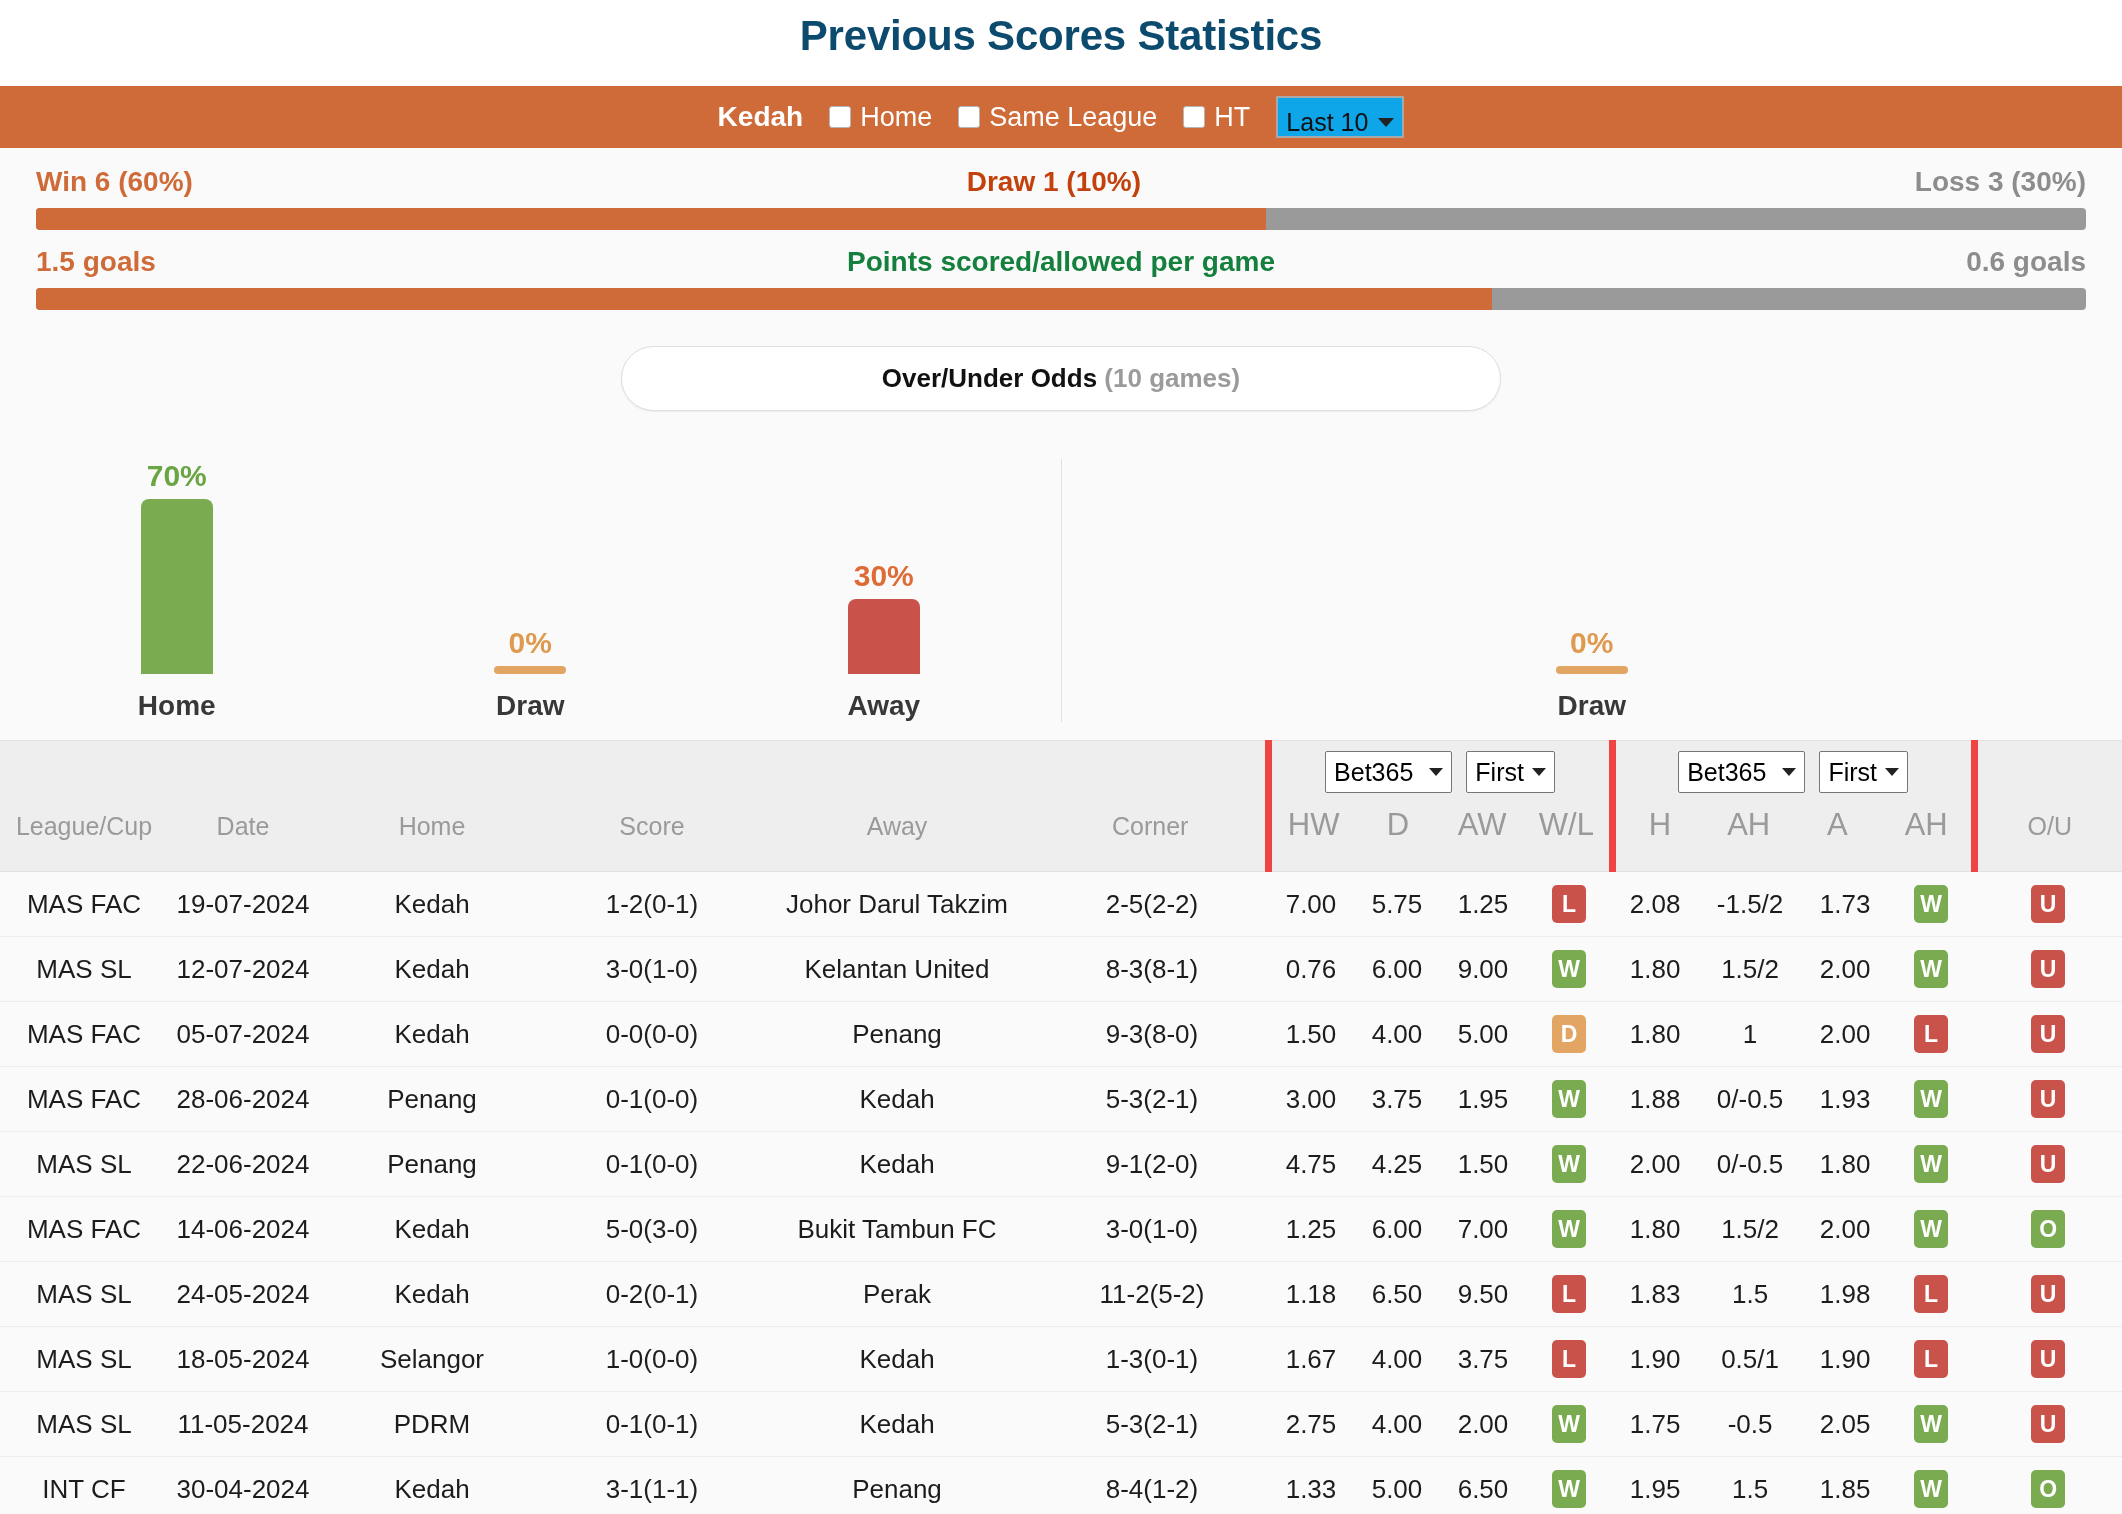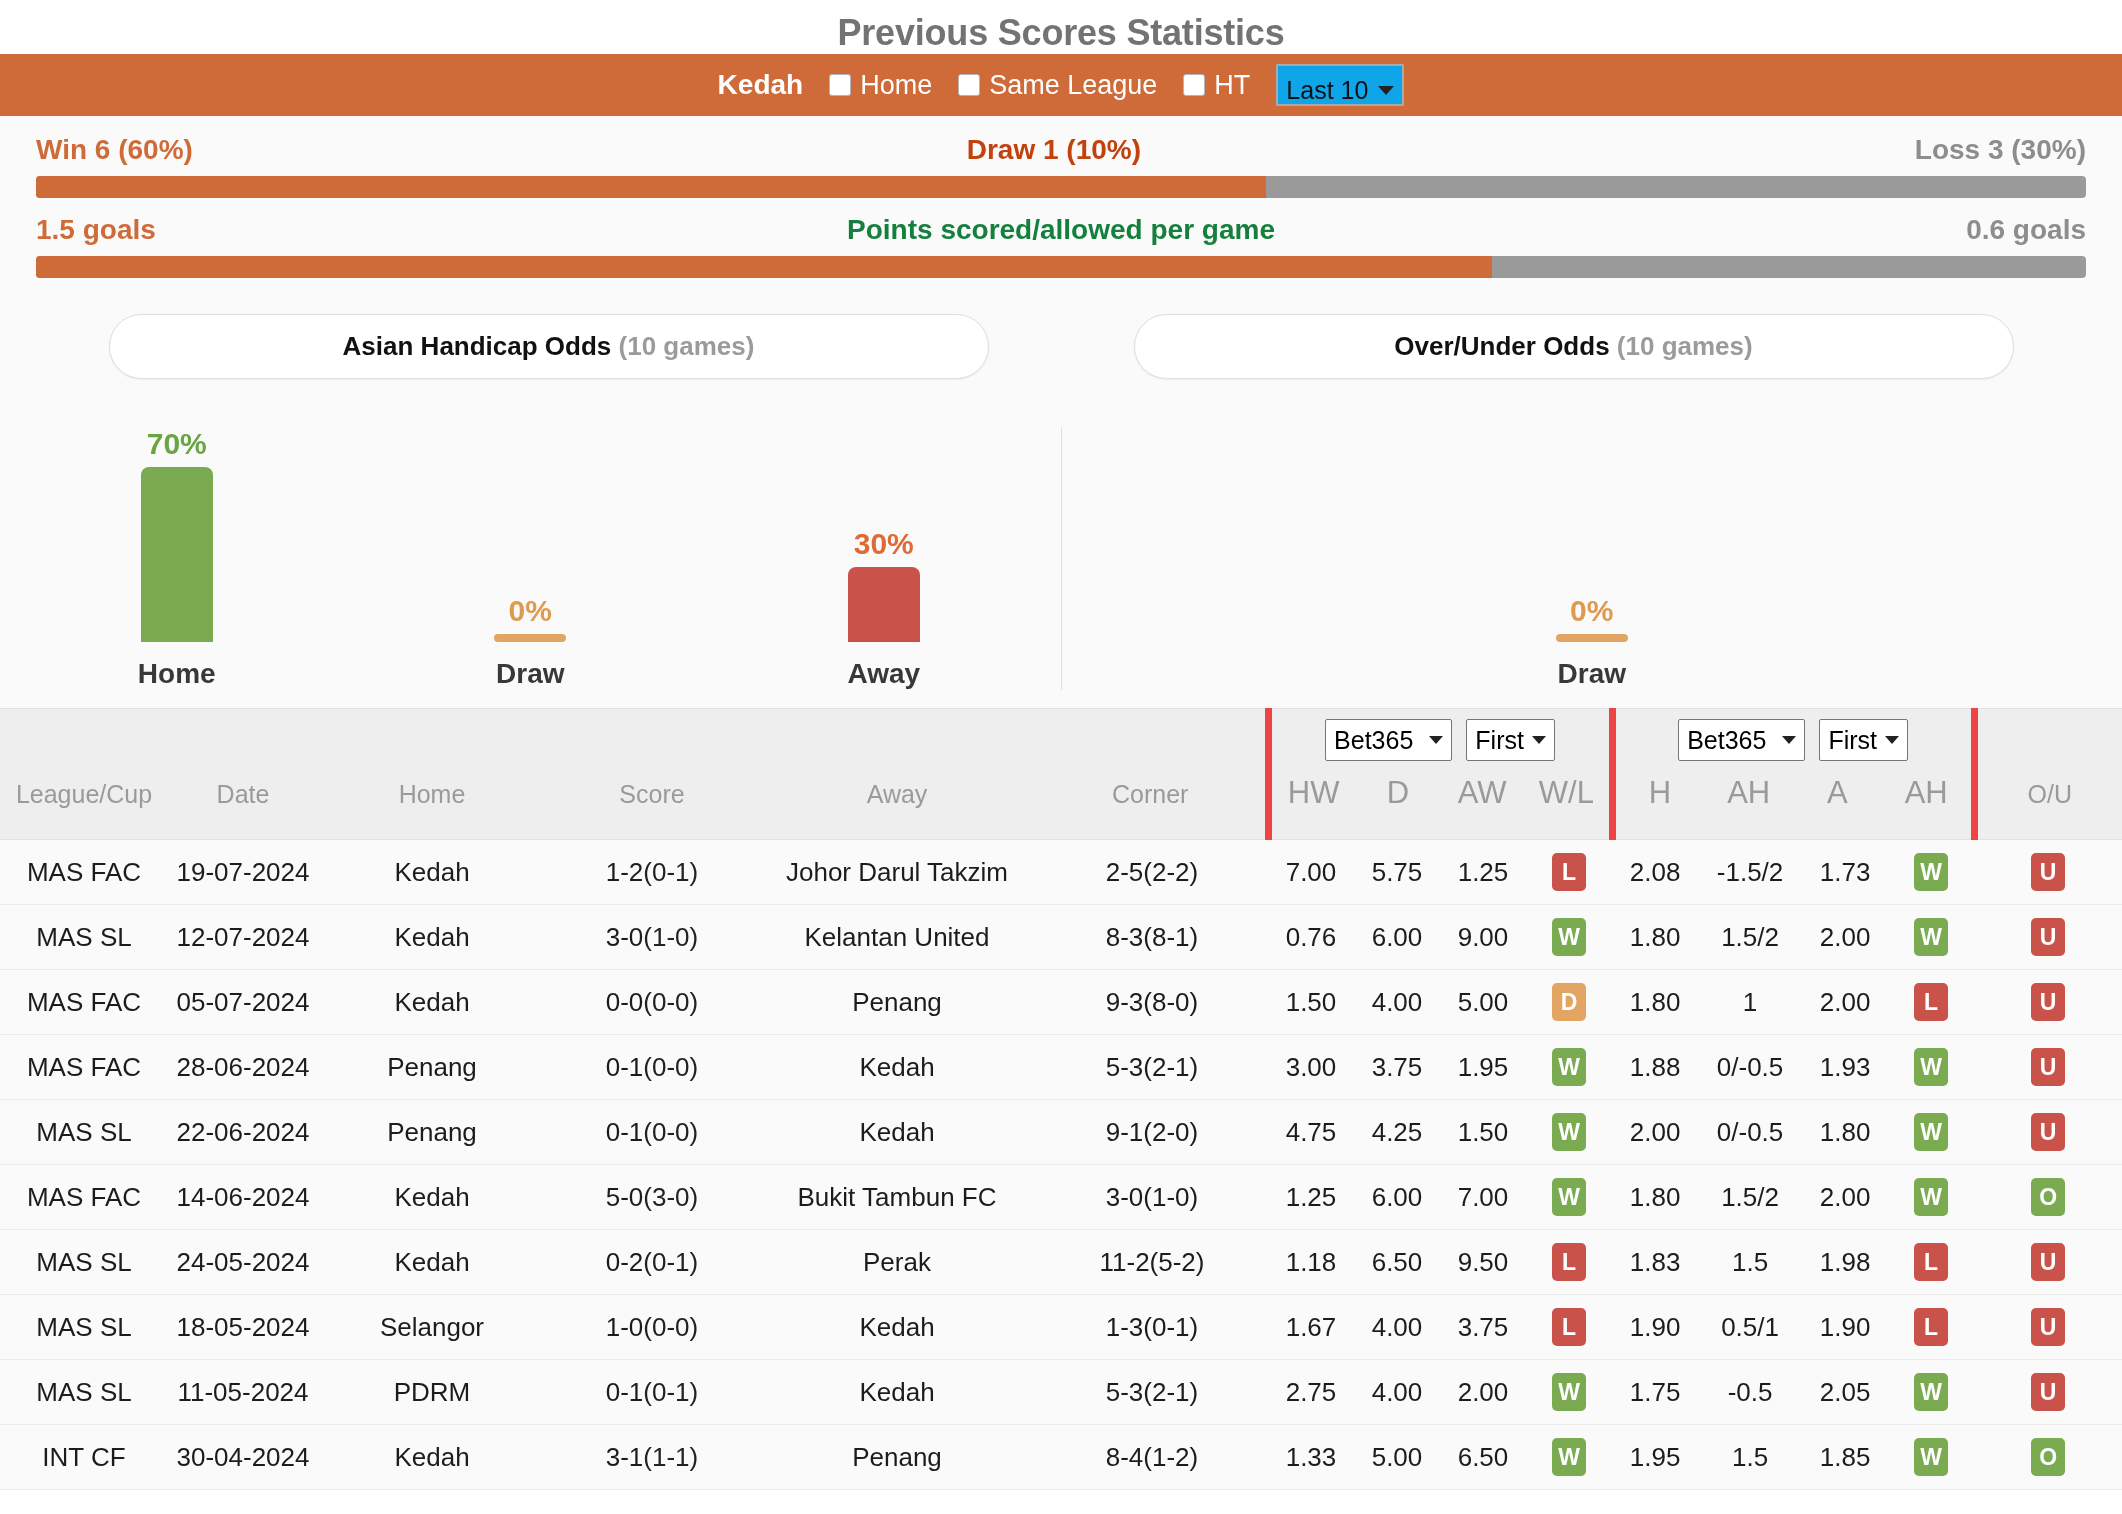--- a/index.html
+++ b/index.html
@@ -8,24 +8,24 @@
     width: 2122px;
     background: #ffffff;
     font-family: "Liberation Sans", sans-serif;
     -webkit-font-smoothing: antialiased;
   }
   .page { width: 2122px; background: #fff; }
 
   
   .page-title {
     text-align: center;
-    font-size: 36px;
+    font-size: 42px;
     font-weight: bold;
-    color: #737373;
-    padding: 12px 0 0 0;
+    color: #0c4a6e;
+    padding: 12px 0 26px 0;
     letter-spacing: -0.2px;
   }
 
   
   .filter-bar {
     background: #cf6b38;
     height: 62px;
     display: flex;
     align-items: center;
     justify-content: center;
@@ -269,26 +269,20 @@
       </div>
       <div class="bar">
         <div class="fill" id="points-fill" style="width: 71%;"></div>
       </div>
     </div>
 
   </div>
 
   <div class="odds-panel">
     <div class="tabs">
-      <div class="tab-col">
-        <div class="tab-btn">
-          <span>Asian Handicap Odds</span>
-          <span class="sub">(10 games)</span>
-        </div>
-      </div>
       <div class="tab-col">
         <div class="tab-btn">
           <span>Over/Under Odds</span>
           <span class="sub">(10 games)</span>
         </div>
       </div>
     </div>
 
     <div class="charts">
       <div class="chart-half left" id="chart-0">

